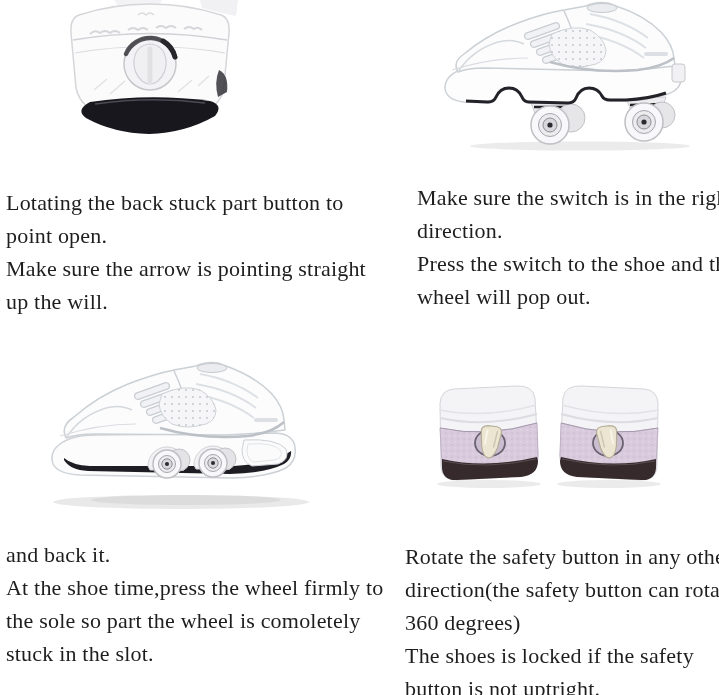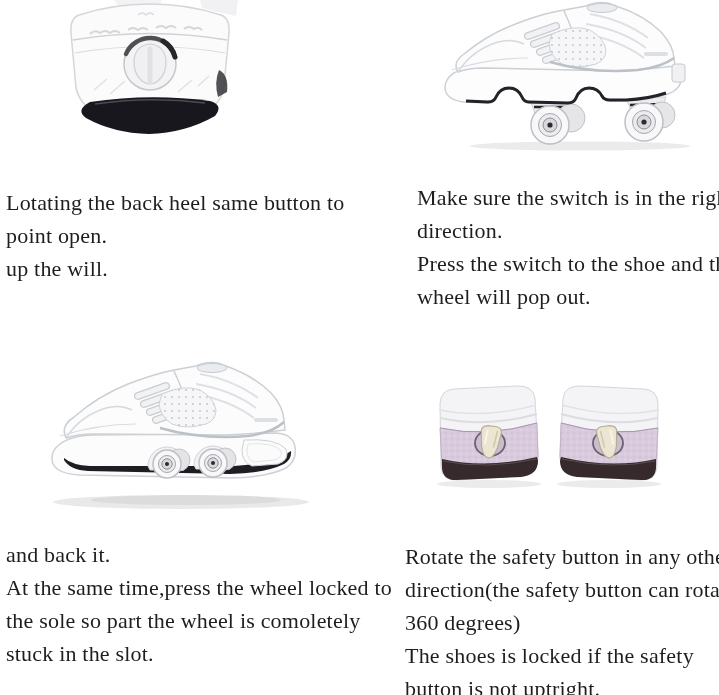--- a/index.html
+++ b/index.html
@@ -185,33 +185,34 @@
         </g>
       </defs>
       <use href="#heel4"></use>
       <g transform="translate(234,0) scale(-1,1)">
         <use href="#heel4"></use>
       </g>
     </svg>
   </figure>
 
   <section class="caption b1">
-      <div>Lotating the back heel same button to</div>
+      <div>Lotating the back stuck part button to</div>
       <div>point open.</div>
+      <div>Make sure the arrow is pointing straight</div>
       <div>up the will.</div>
     </section>
   <section class="caption b2">
       <div>Make sure the switch is in the right</div>
       <div>direction.</div>
       <div>Press the switch to the shoe and the</div>
       <div>wheel will pop out.</div>
     </section>
   <section class="caption b3">
       <div>and back it.</div>
-      <div>At the same time,press the wheel locked to</div>
+      <div>At the shoe time,press the wheel firmly to</div>
       <div>the sole so part the wheel is comoletely</div>
       <div>stuck in the slot.</div>
     </section>
   <section class="caption b4">
       <div>Rotate the safety button in any other</div>
       <div>direction(the safety button can rotate</div>
       <div>360 degrees)</div>
       <div>The shoes is locked if the safety</div>
       <div>button is not uptright.</div>
     </section>

